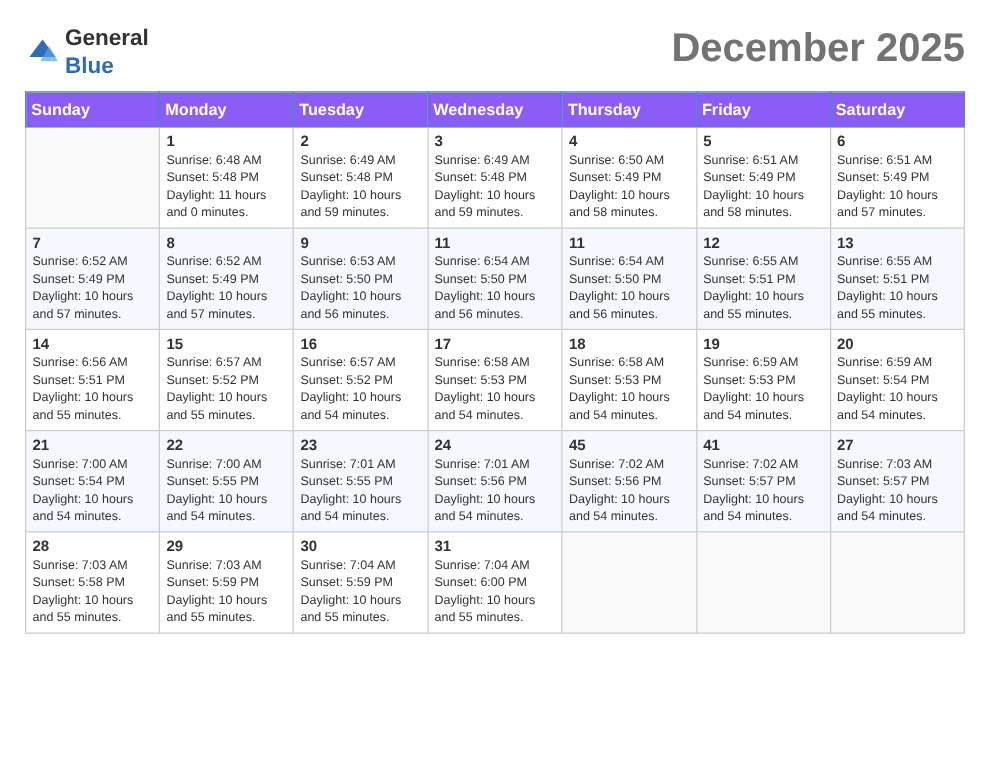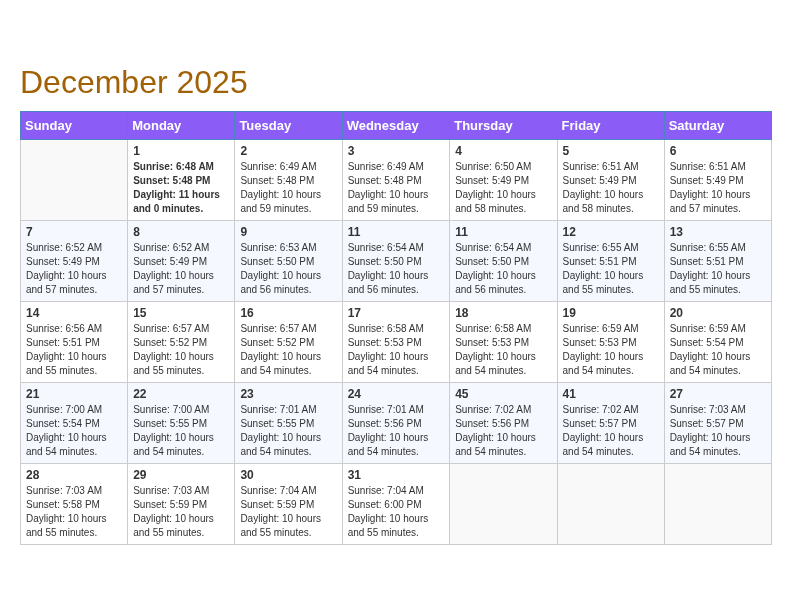--- a/index.html
+++ b/index.html
@@ -30,23 +30,22 @@
     .logo-blue { color: #2e6db4; }
     .logo-icon {
       width: 28px;
       height: 28px;
     }
     .title-block {
       text-align: right;
     }
     .month-title {
       font-size: 32px;
-      font-weight: normal;
-      color: #a16207;
-      margin-top: 44px;
+      font-weight: bold;
+      color: #737373;
     }
     .location {
       font-size: 14px;
       color: #555;
     }
     .calendar {
       width: 100%;
       border-collapse: collapse;
       border: 1px solid #ccc;
     }
@@ -82,20 +81,30 @@
     .empty-cell {
       background: #f9f9f9;
     }
     .row-even { background: #f5f8ff; }
     .row-odd { background: #fff; }
   </style>
 </head>
 <body>
 
 <div class="header">
+  <div class="logo">
+    <svg class="logo-icon" viewBox="0 0 32 32">
+      <polygon points="16,4 28,20 4,20" fill="#2e6db4"></polygon>
+      <polygon points="22,10 30,24 14,24" fill="#5ba3e0" opacity="0.7"></polygon>
+    </svg>
+    <div class="logo-text">
+      <div class="logo-general">General</div>
+      <div class="logo-blue">Blue</div>
+    </div>
+  </div>
   <div class="title-block">
     <div class="month-title">December 2025</div>
   </div>
 </div>
 
 <table class="calendar">
   <thead>
     <tr>
     <th>Sunday</th>
         <th>Monday</th>
@@ -104,21 +113,21 @@
         <th>Thursday</th>
         <th>Friday</th>
         <th>Saturday</th>
       </tr>
   </thead>
   <tbody id="calendar-body">
   <tr class="row-odd">
         <td class="empty-cell"></td>
         <td>
           <div class="day-number">1</div>
-          <div class="day-info" style="white-space: pre-line; font-weight: bold;">Sunrise: 6:48 AM
+          <div class="day-info" style="white-space: pre-line;">Sunrise: 6:48 AM
 Sunset: 5:48 PM
 Daylight: 11 hours
 and 0 minutes.</div>
         </td>
         <td>
           <div class="day-number">2</div>
           <div class="day-info" style="white-space: pre-line;">Sunrise: 6:49 AM
 Sunset: 5:48 PM
 Daylight: 10 hours
 and 59 minutes.</div>

